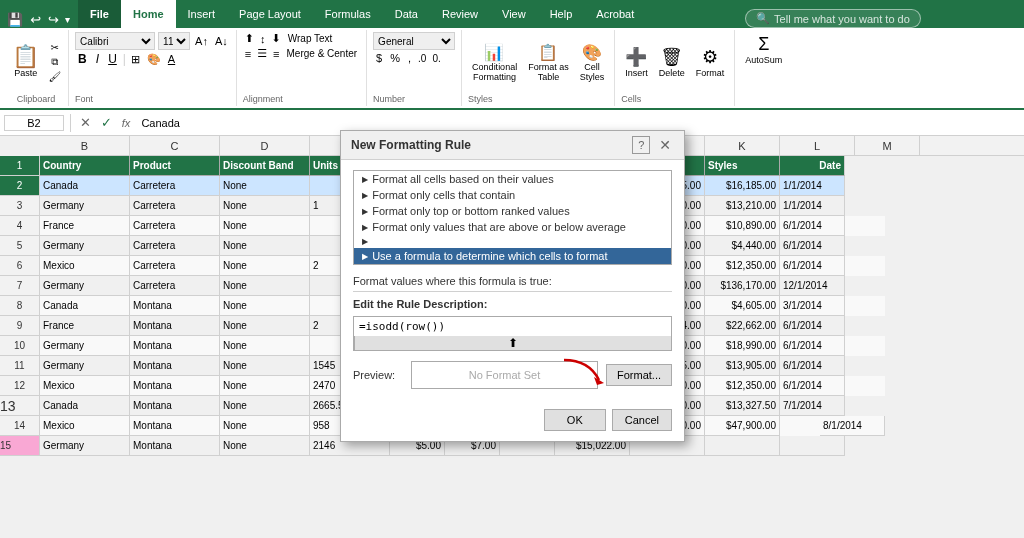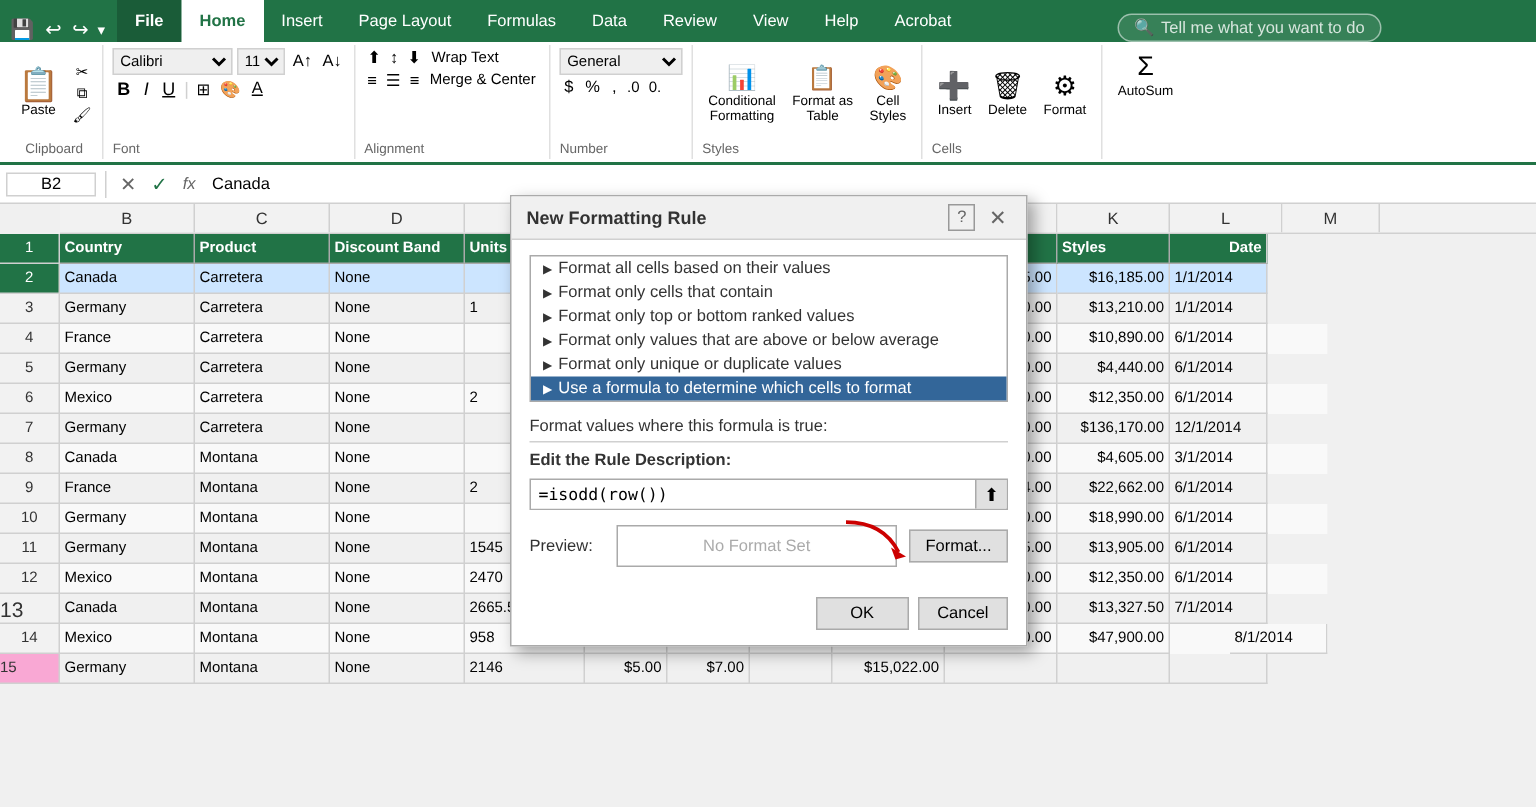--- a/index.html
+++ b/index.html
@@ -428,31 +428,30 @@
       <div style="font-size:11px;color:#333;padding:2px 8px;cursor:pointer;display:flex;align-items:center;gap:4px;">
         <span style="font-size:8px;">▶</span>
         <span>Format only top or bottom ranked values</span>
       </div>
       <div style="font-size:11px;color:#333;padding:2px 8px;cursor:pointer;display:flex;align-items:center;gap:4px;">
         <span style="font-size:8px;">▶</span>
         <span>Format only values that are above or below average</span>
       </div>
       <div style="font-size:11px;color:#333;padding:2px 8px;cursor:pointer;display:flex;align-items:center;gap:4px;">
         <span style="font-size:8px;">▶</span>
-        <span>Format only unique or duplicate values</span>
       </div>
       <div style="font-size:11px;color:white;padding:2px 8px;cursor:pointer;display:flex;align-items:center;gap:4px;background:#336699;">
         <span style="font-size:8px;">▶</span>
         <span>Use a formula to determine which cells to format</span>
       </div>
     </div>
 
     <div style="font-size:11px;color:#333;margin-bottom:4px;">Format values where this formula is true:</div>
     <div style="font-size:11px;font-weight:600;color:#333;margin-bottom:6px;border-top:1px solid #d0d0d0;padding-top:6px;">Edit the Rule Description:</div>
-    <div style="display:flex;border:1px solid #aaa;margin-bottom:10px;">
+    <div style="display:flex;border:1px solid #aaa;margin-bottom:10px;flex-direction:column;">
       <input style="flex: 1 1 0%; border: none; outline: none; font-size: 11px; padding: 3px 5px; font-family: Consolas, monospace;" value="=isodd(row())">
       <button style="background:#e0e0e0;border:none;border-left:1px solid #aaa;cursor:pointer;padding:0 5px;font-size:12px;">⬆</button>
     </div>
 
     <div style="display:flex;align-items:center;gap:8px;margin-bottom:10px;">
       <span style="font-size:11px;color:#333;min-width:50px;">Preview:</span>
       <div style="border:1px solid #aaa;flex:1;height:28px;display:flex;align-items:center;justify-content:center;font-size:11px;color:#aaa;">
         <span>No Format Set</span>
       </div>
       <button style="background:#e0e0e0;border:1px solid #aaa;cursor:pointer;padding:4px 10px;font-size:11px;">Format...</button>

